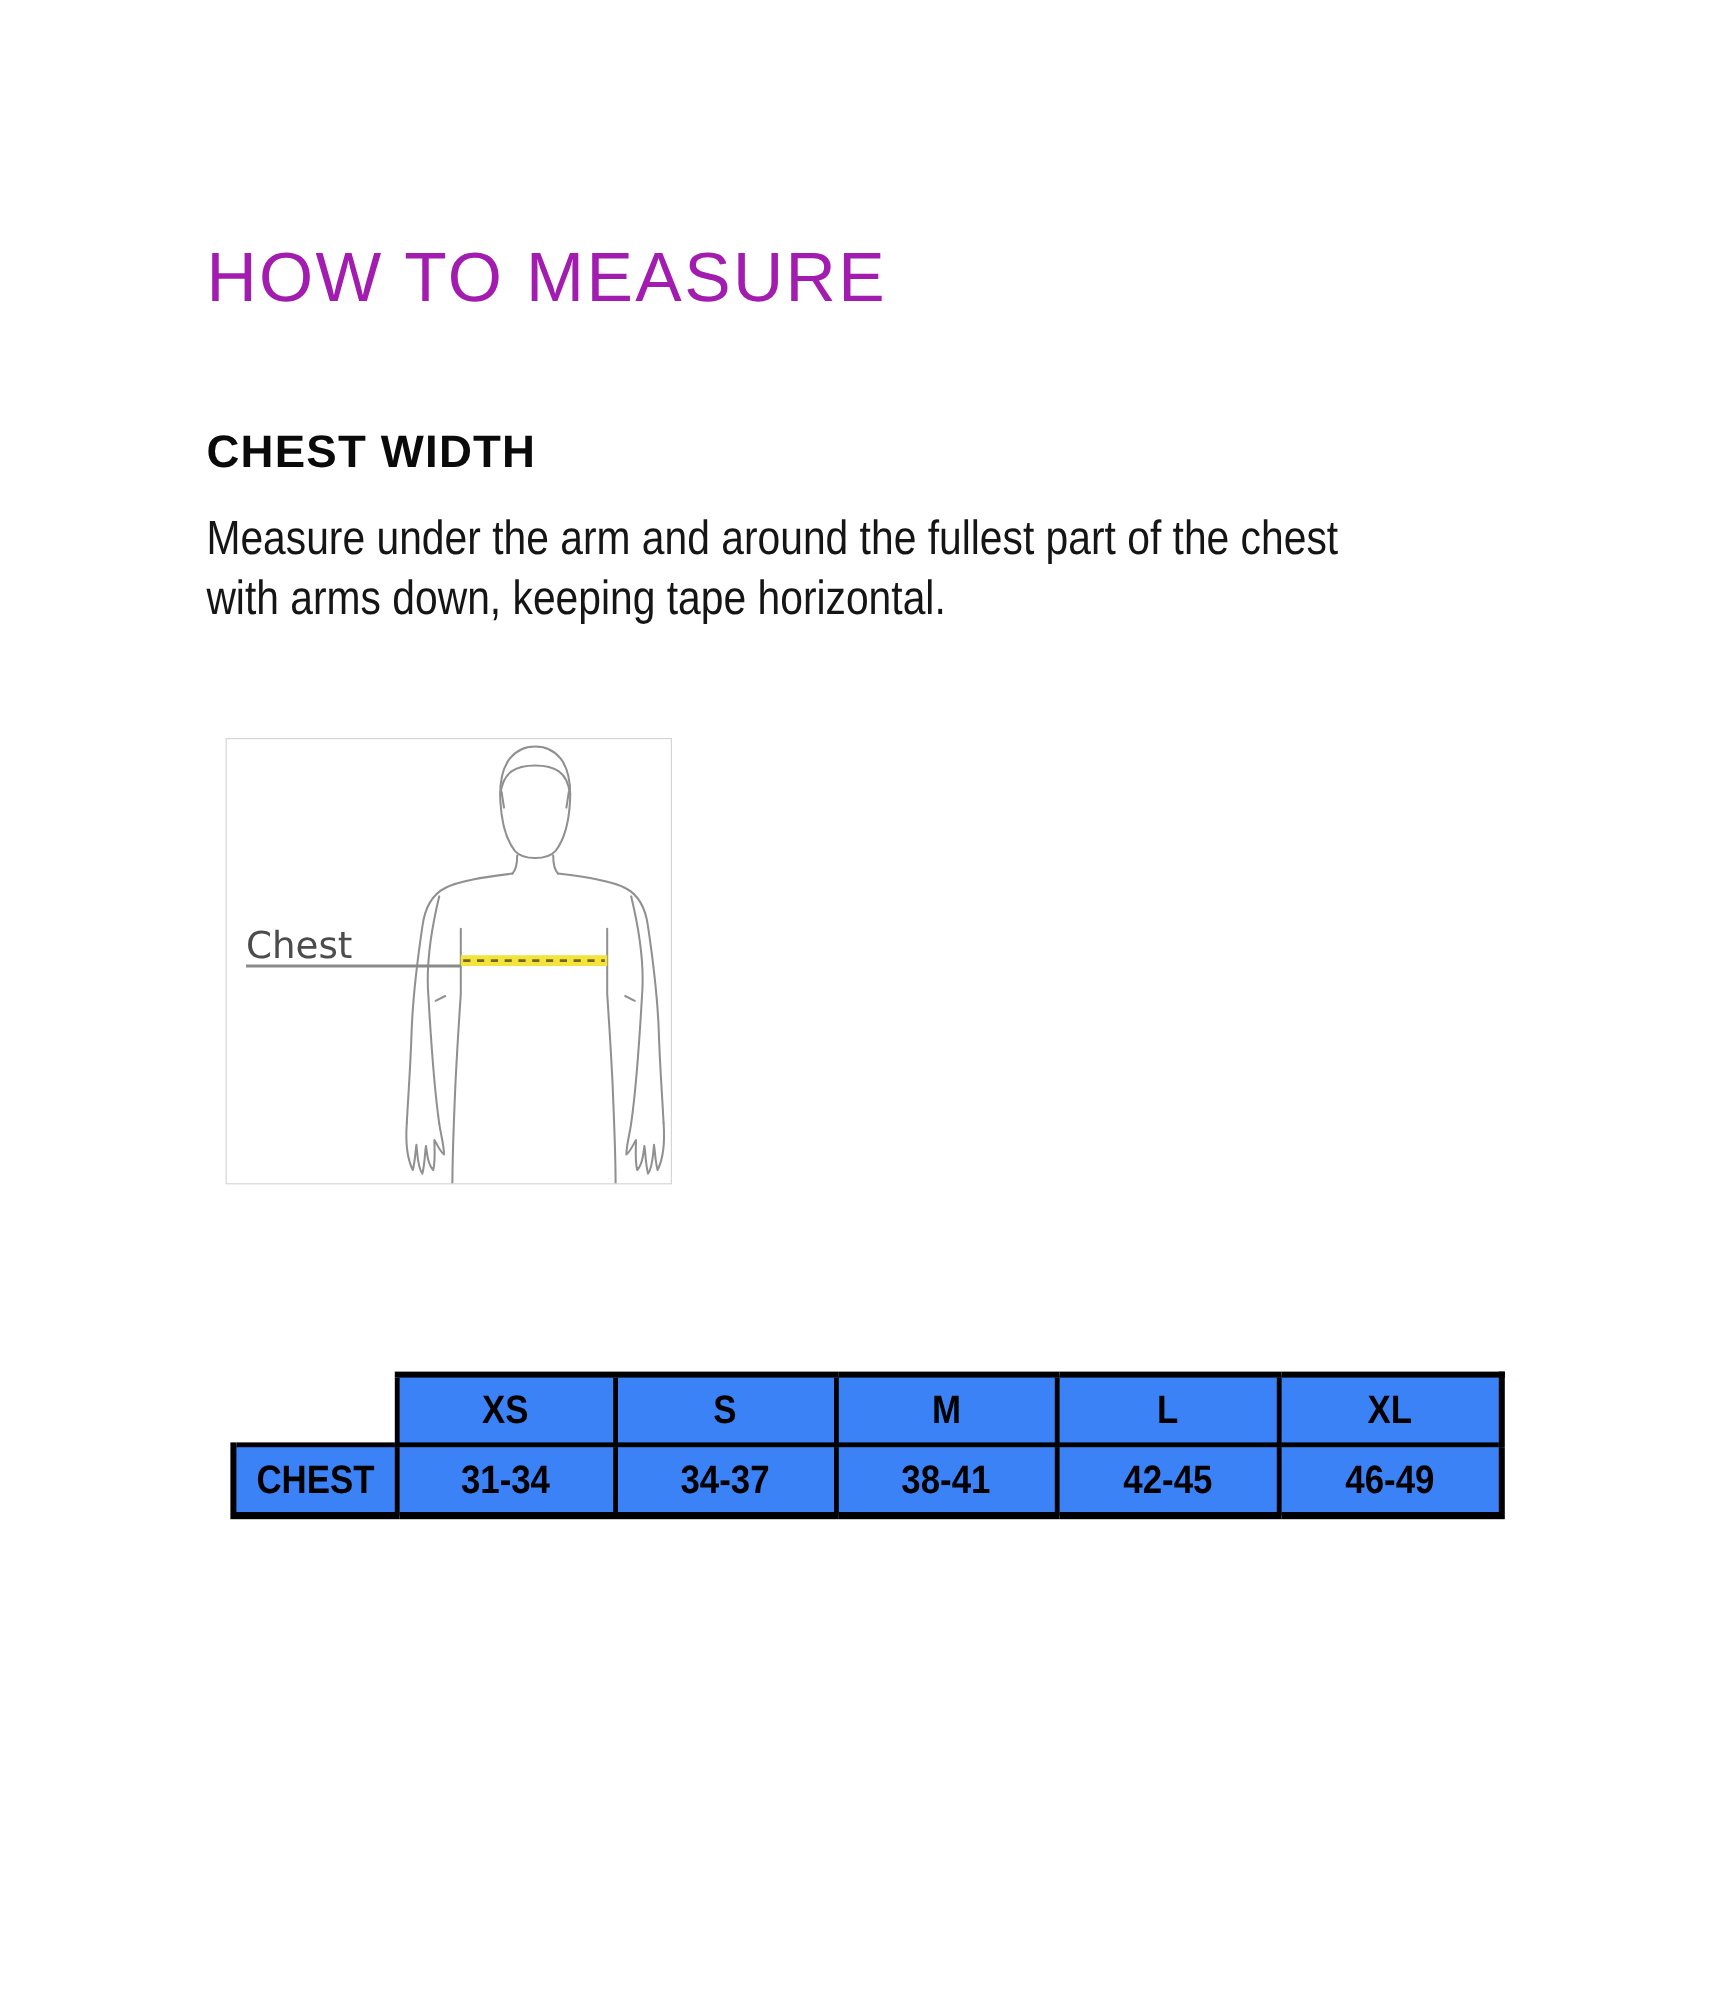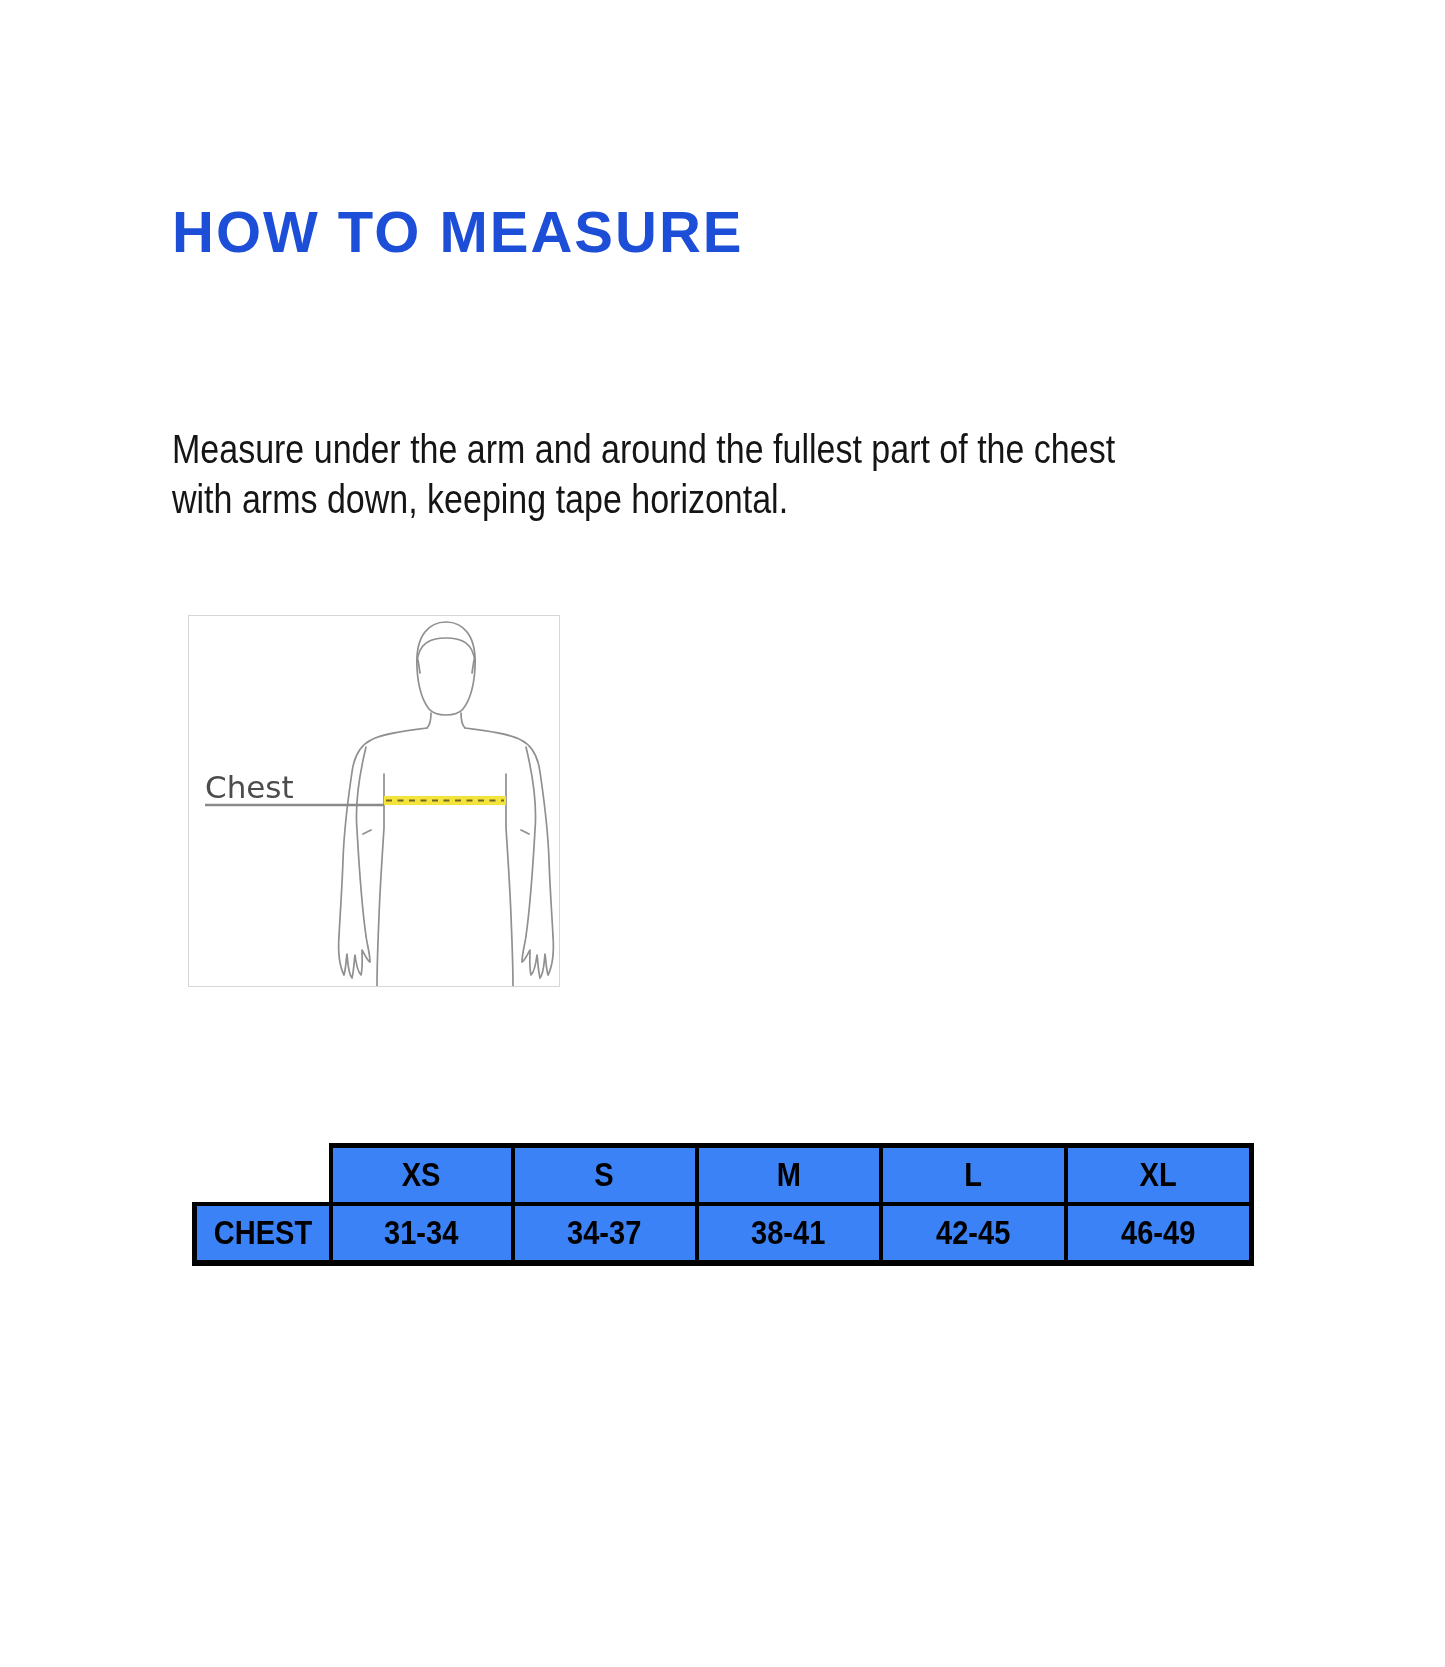--- a/index.html
+++ b/index.html
@@ -6,22 +6,22 @@
   .page{
     position:relative;
     width:1445px;height:1667px;
     background:#ffffff;
     font-family:"Liberation Sans",sans-serif;
     color:#000;
     overflow:hidden;
   }
   .page-title{
     position:absolute;left:172px;top:164px;
-    font-size:58px;font-weight:700;line-height:1;
-    letter-spacing:2px;color:#1d4ed8;white-space:nowrap;
+    font-size:58px;font-weight:400;line-height:1;
+    letter-spacing:2px;color:#a21caf;white-space:nowrap;
   }
   .section-heading{
     position:absolute;left:172px;top:326px;
     font-size:38px;font-weight:700;line-height:1;
     letter-spacing:1px;color:#0a0a0a;white-space:nowrap;
   }
   .desc{
     position:absolute;left:172px;top:424px;
     font-size:40px;line-height:50px;color:#151515;
     transform:scaleX(0.85);transform-origin:0 0;
@@ -53,20 +53,21 @@
   .size-table tr.data td:first-child{border-left-width:5px;}
   .cond{display:inline-block;transform:scaleX(0.88);}
 </style>
 </head>
 <body>
 
 <div class="page">
 
   <h1 class="page-title">HOW TO MEASURE</h1>
 
+  <h2 class="section-heading">CHEST WIDTH</h2>
 
   <div class="desc">
     <div>Measure under the arm and around the fullest part of the chest</div>
     <div>with arms down, keeping tape horizontal.</div>
   </div>
 
   <div class="figure-box">
     <svg viewBox="0 0 370 370">
       <g stroke="#909090" stroke-width="1.7" fill="none" stroke-linecap="round" stroke-linejoin="round">
 

